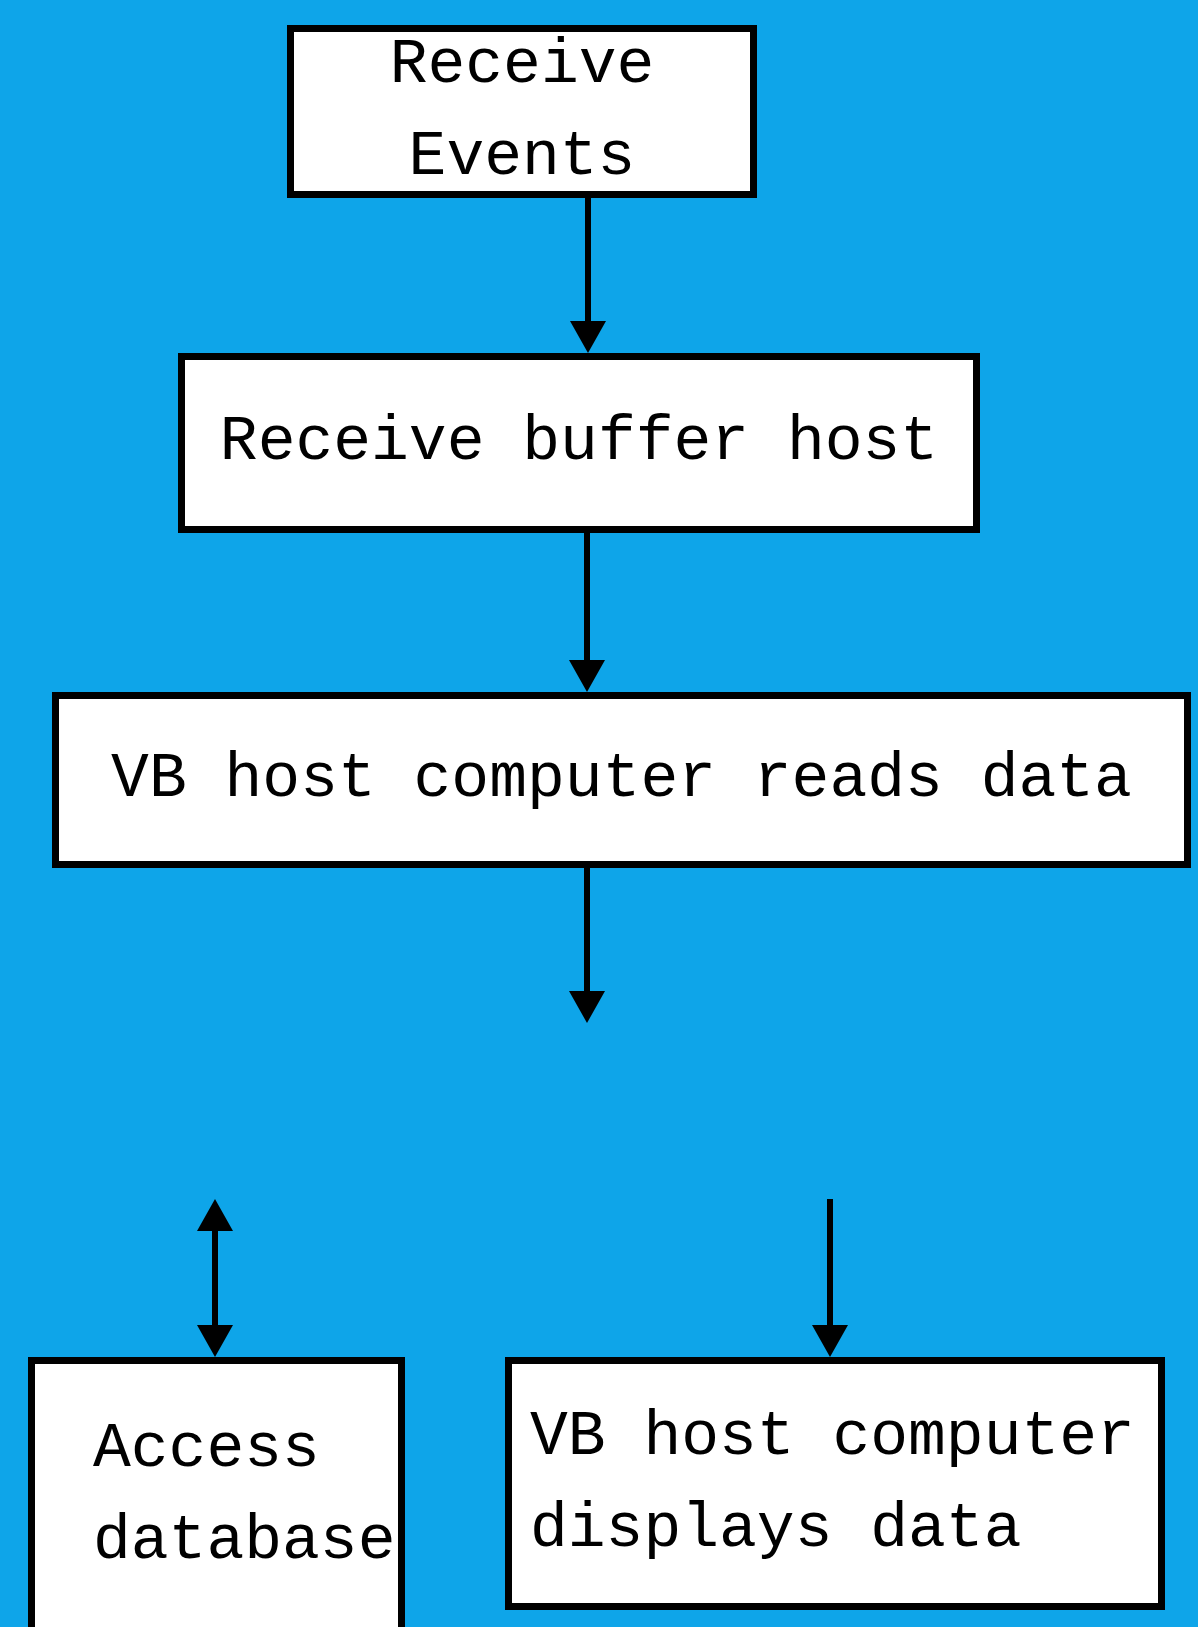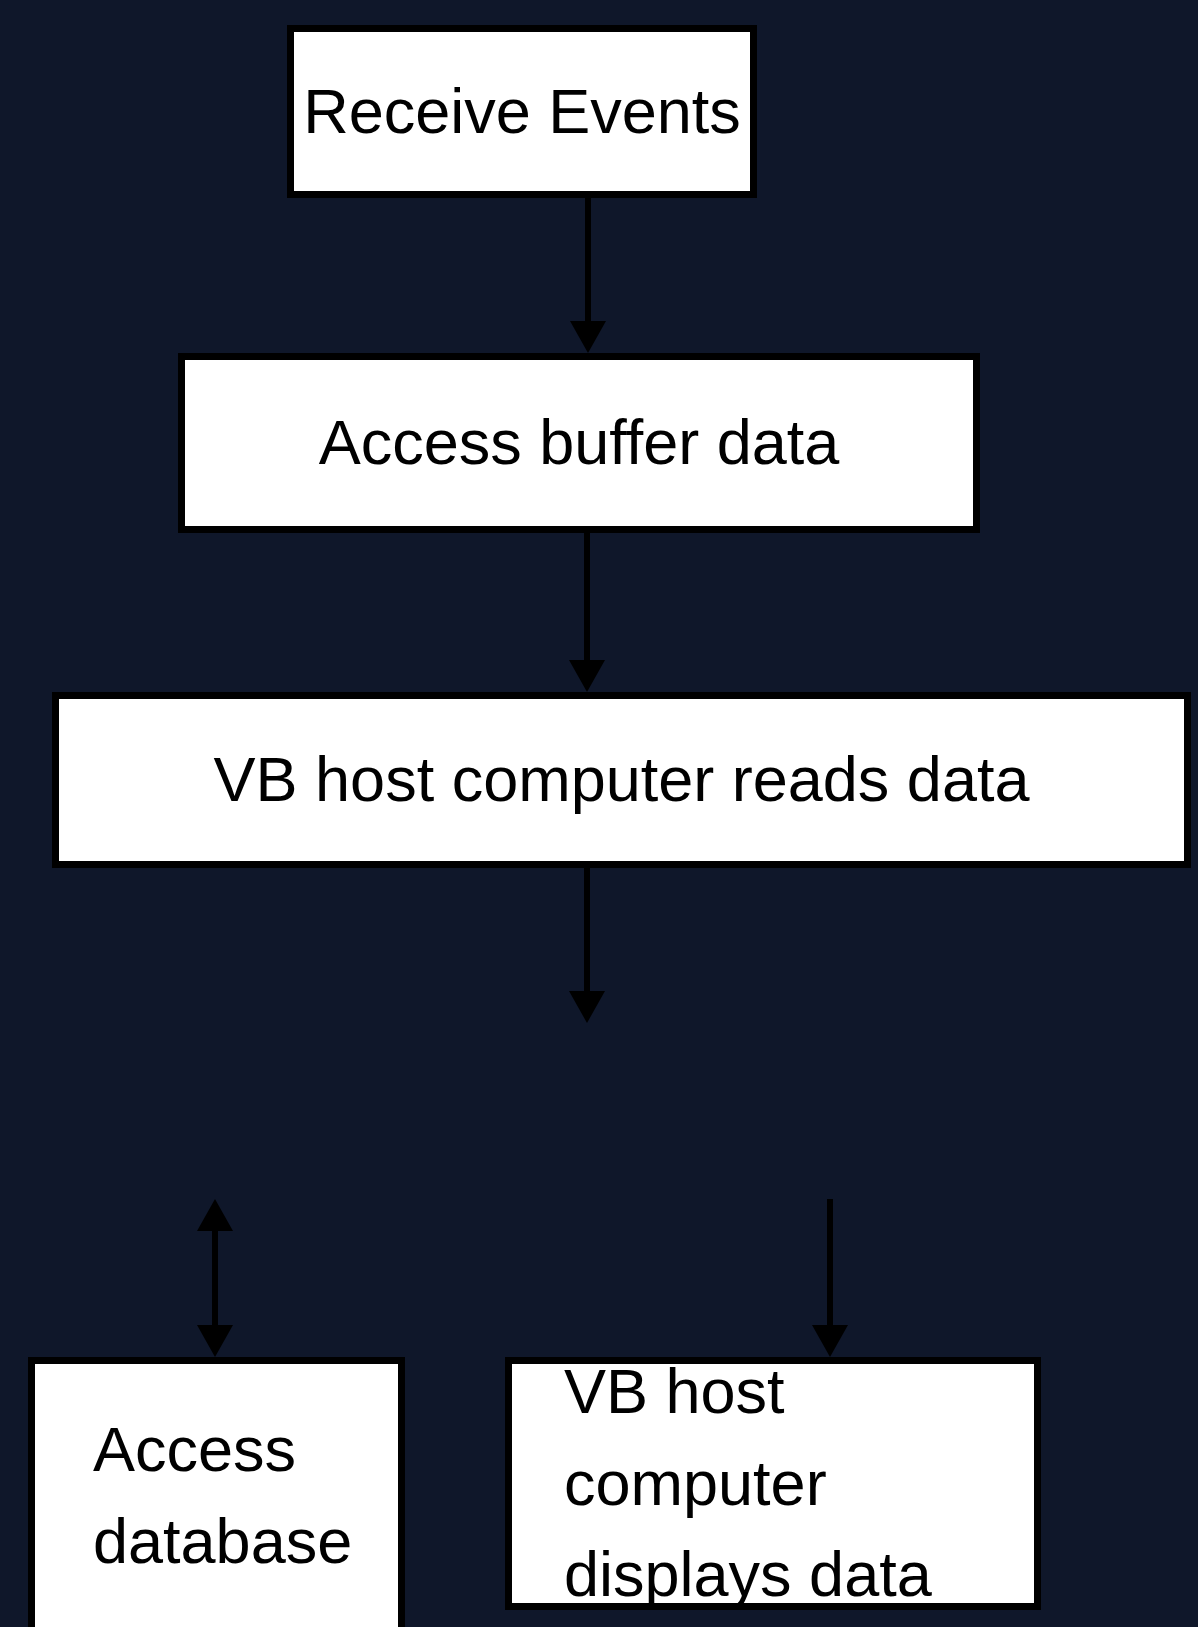--- a/index.html
+++ b/index.html
@@ -4,22 +4,22 @@
 <style>
   html, body {
     margin: 0;
     padding: 0;
     background: #ffffff;
   }
   #canvas {
     position: relative;
     width: 1198px;
     height: 1627px;
-    background: #0f172a;
-    font-family: Liberation Sans, sans-serif;
+    background: #0ea5e9;
+    font-family: Liberation Mono, monospace;
     color: #000000;
   }
   .node {
     position: absolute;
     box-sizing: border-box;
     border: 7px solid #000000;
     background: #ffffff;
     display: flex;
     align-items: center;
     justify-content: center;
@@ -30,21 +30,21 @@
   }
   .node.left-text {
     justify-content: flex-start;
     text-align: left;
   }
   #box-receive-events   { left: 287px; top: 25px;   width: 470px;  height: 173px; }
   #box-receive-buffer   { left: 178px; top: 353px;  width: 802px;  height: 180px; }
   #box-vb-reads         { left: 28px;  top: 692px;  width: 1139px; height: 176px; margin-left: 24px; }
   #box-vb-processes     { left: 28px;  top: 1023px; width: 1135px; height: 176px; }
   #box-access-database  { left: 28px;  top: 1357px; width: 377px;  height: 277px; padding-left: 58px; }
-  #box-vb-displays      { left: 505px; top: 1357px; width: 536px;  height: 253px; padding-left: 52px; }
+  #box-vb-displays      { left: 505px; top: 1357px; width: 660px;  height: 253px; padding-left: 18px; }
 
   .arrow {
     position: absolute;
     width: 36px;
   }
   .arrow .shaft {
     position: absolute;
     left: 15px;
     width: 6px;
     background: #000000;
@@ -85,21 +85,21 @@
   <div class="node" id="box-receive-events">
     <span>Receive Events</span>
   </div>
 
   <div class="arrow down" id="arrow-1">
     <div class="shaft"></div>
     <div class="head-down"></div>
   </div>
 
   <div class="node" id="box-receive-buffer">
-    <span>Access buffer data</span>
+    <span>Receive buffer host</span>
   </div>
 
   <div class="arrow down" id="arrow-2">
     <div class="shaft"></div>
     <div class="head-down"></div>
   </div>
 
   <div class="node" id="box-vb-reads">
     <span>VB host computer reads data</span>
   </div>

